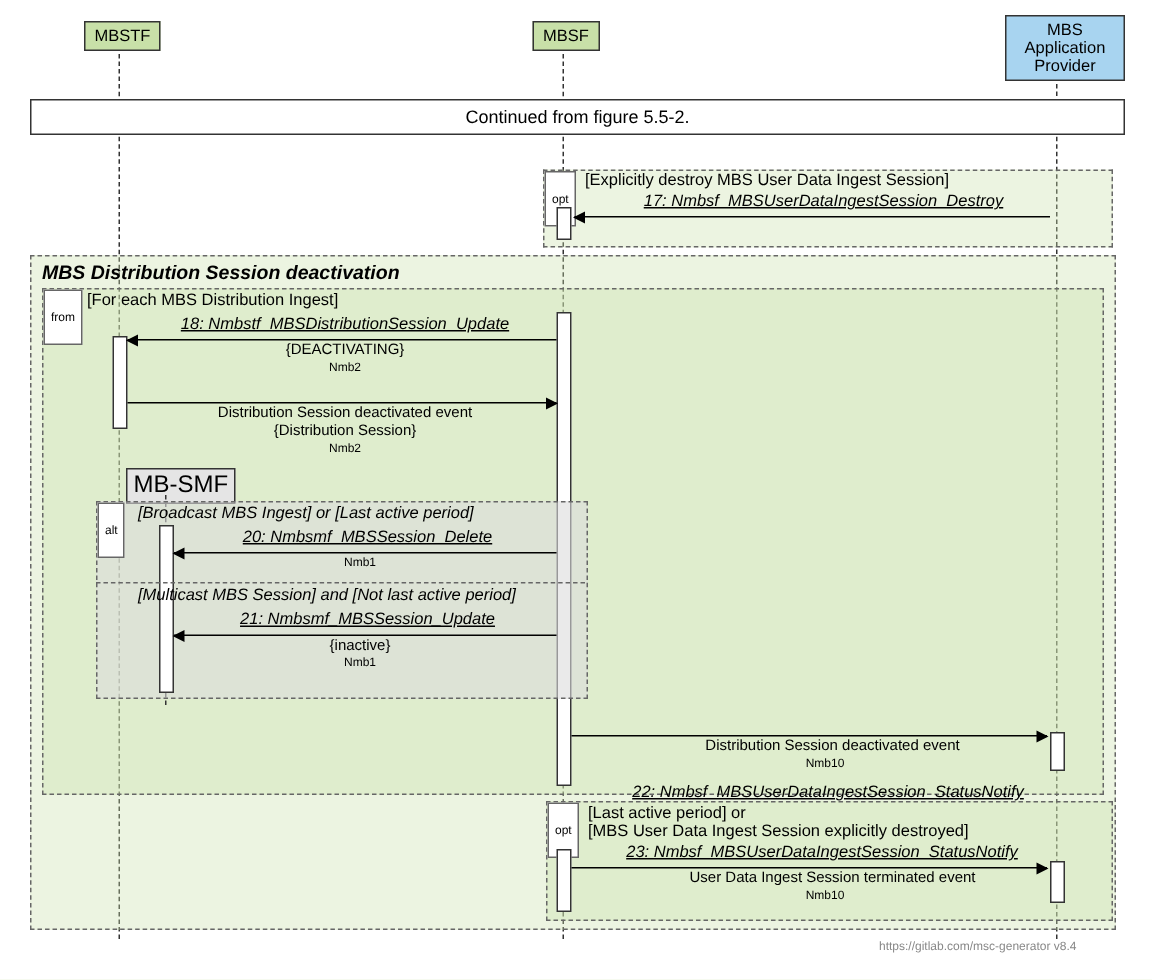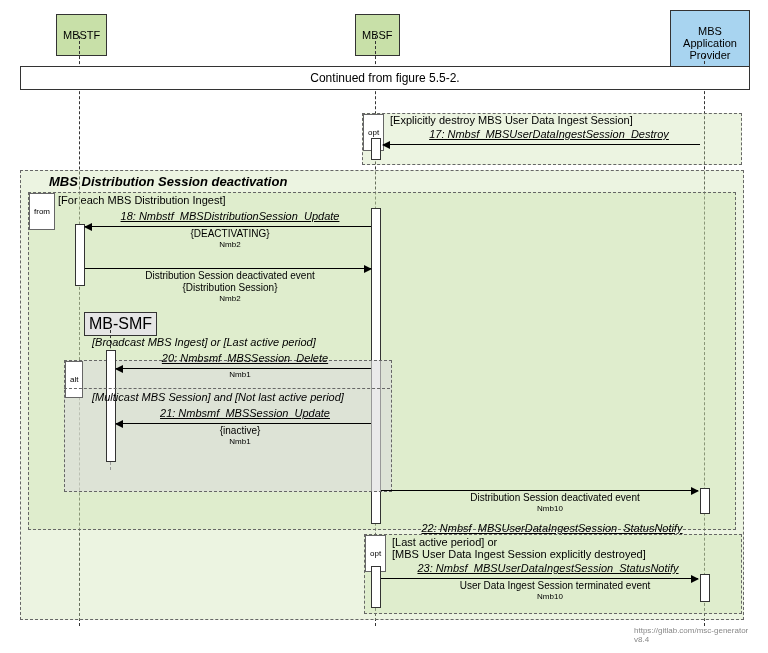--- a/index.html
+++ b/index.html
@@ -13,21 +13,21 @@
   }
   .diagram {
     position: relative;
     width: 748px;
     height: 633px;
   }
   .actor {
     position: absolute;
     background: #c8e0a8;
     border: 1px solid #333;
-    padding: 14px 6px;
+    padding: 3px 6px;
     text-align: center;
     font-size: 11px;
   }
   .actor.blue {
     background: #a8d4f0;
   }
   .lifeline {
     position: absolute;
     border-left: 1px dashed #333;
     width: 0;
@@ -46,41 +46,39 @@
     padding: 4px;
     font-size: 12px;
   }
   .fragment {
     position: absolute;
     border: 1px dashed #666;
     background: rgba(200, 224, 168, 0.35);
   }
   .fragment.gray {
     background: rgba(220, 220, 220, 0.6);
-    margin-top: 26px;
   }
   .fragment-label {
     position: absolute;
     top: 0;
     left: 0;
     background: #fff;
     border: 1px solid #666;
     padding: 13px 4px;
     font-size: 8px;
   }
   .guard {
     position: absolute;
     font-size: 11px;
   }
   .title {
     position: absolute;
     font-weight: bold;
     font-style: italic;
     font-size: 13px;
-    margin-left: 21px;
   }
   .arrow {
     position: absolute;
     height: 0;
     border-top: 1px solid #000;
   }
   .arrow::after {
     content: '';
     position: absolute;
     right: -1px;
@@ -208,15 +206,15 @@
   <div class="guard" style="left:382px; top:526px; white-space:pre-line;">[Last active period] or
 [MBS User Data Ingest Session explicitly destroyed]</div>
   <div class="activation" style="left:361px; top:556px; height:40px;"></div>
   <div class="activation" style="left:690px; top:564px; height:26px;"></div>
 
   <div class="msg" style="left:386px; top:552px; width:304px;">23: Nmbsf_MBSUserDataIngestSession_StatusNotify</div>
   <div class="arrow" style="left:371px; top:568px; width:317px;"></div>
   <div class="subtext" style="left:420px; top:570px; width:250px;">User Data Ingest Session terminated event</div>
   <div class="tiny" style="left:500px; top:582px; width:80px;">Nmb10</div>
 
-  <div class="credit" style="left:576px; top:616px;margin-left:48px;">https://gitlab.com/msc-generator v8.4</div>
+  <div class="credit" style="left:576px; top:616px;">https://gitlab.com/msc-generator v8.4</div>
 
 </div>
 
 </body></html>

